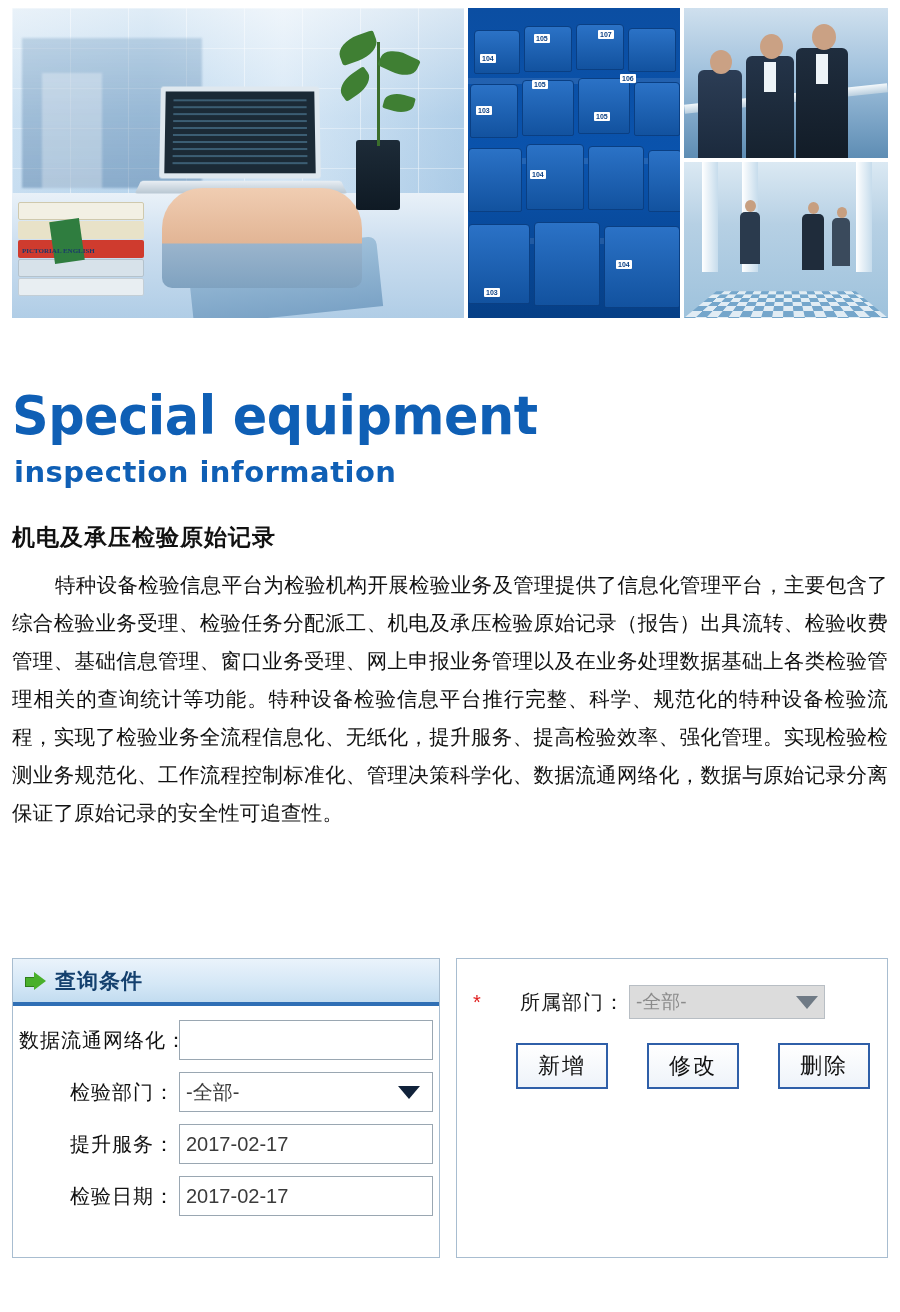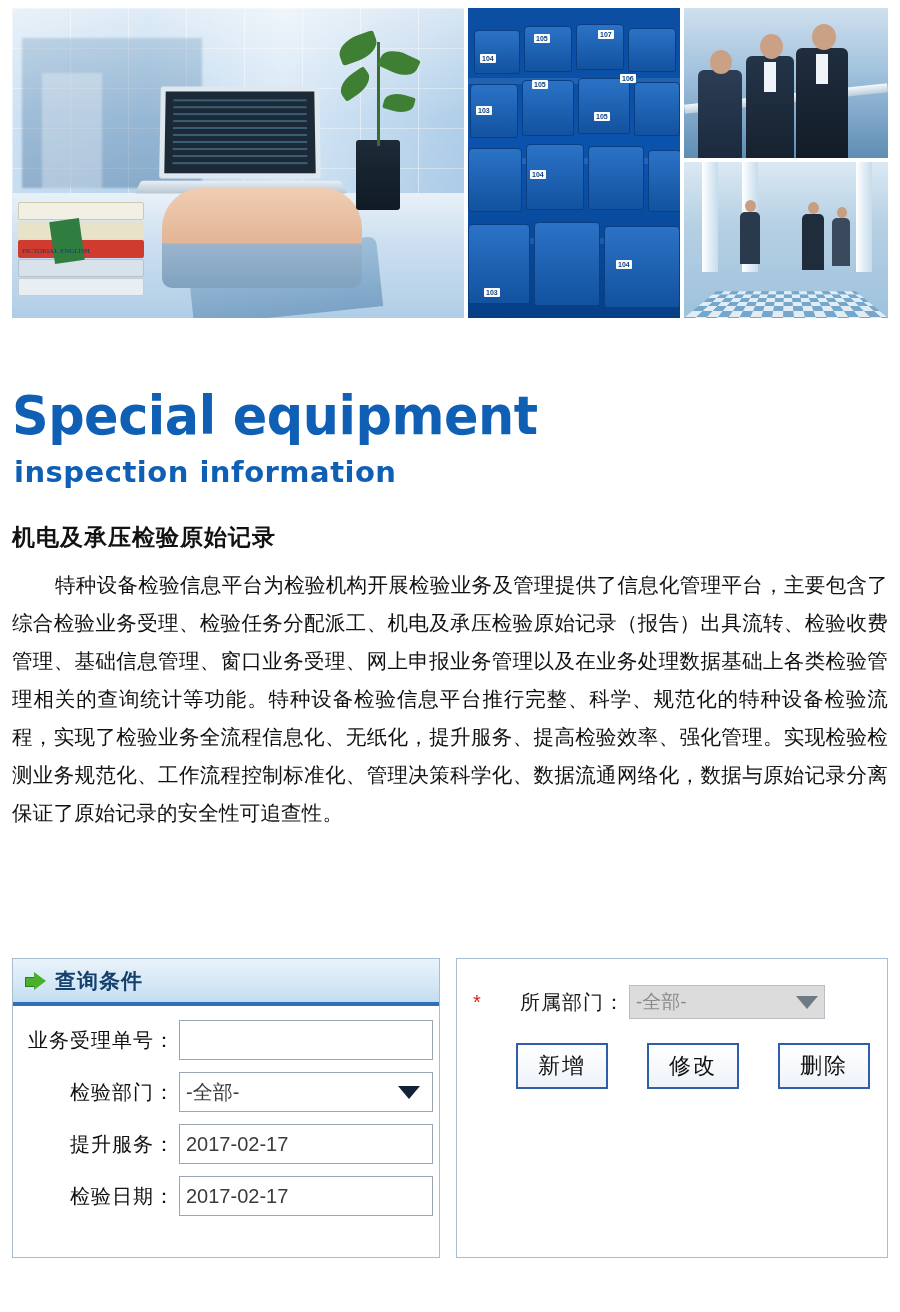--- a/index.html
+++ b/index.html
@@ -100,21 +100,21 @@
   .book {
     position: absolute; left: 0; width: 126px; height: 18px; border-radius: 2px;
   }
   .b1 { bottom: 0;  background: #e8eef2; border: 1px solid #c3ced6; }
   .b2 { bottom: 19px; background: #d7e2ea; border: 1px solid #b4c2cc; }
   .b3 { bottom: 38px; background: #cf3b2e; }
   .b4 { bottom: 57px; background: #e8e2c8; }
   .b5 { bottom: 76px; background: #f2f0e4; border: 1px solid #cfc9ad; }
   .book-text {
     position: absolute; left: 4px; bottom: 40px;
-    font-size: 7px; font-weight: normal; color: #1b3a6b; line-height: 9px;
+    font-size: 7px; font-weight: bold; color: #1b3a6b; line-height: 9px;
     font-family: "Liberation Serif", serif;
   }
   .green-book { position:absolute; left: 34px; bottom: 34px; width: 30px; height: 42px;
     background:#2f7d3f; transform: rotate(-8deg); }
   .plant-pot {
     position: absolute; right: 64px; top: 132px; width: 44px; height: 70px;
     background: linear-gradient(180deg, #1d2b38, #0f1a24);
     border-radius: 3px;
   }
   .stem {
@@ -472,21 +472,21 @@
   <div class="forms">
 
     <div class="panel-left">
       <div class="panel-head">
         <span class="arrow-icon"></span>
         <span class="panel-head-title">查询条件</span>
       </div>
       <div class="form-rows">
 
         <div class="frow">
-          <div class="flabel">业务受理单号：</div>
+          <div class="flabel">数据流通网络化：</div>
           <div class="fctl"></div>
         </div>
 
         <div class="frow">
           <div class="flabel">检验部门：</div>
           <div class="fctl select">
             <span>-全部-</span>
             <span class="caret"></span>
           </div>
         </div>

